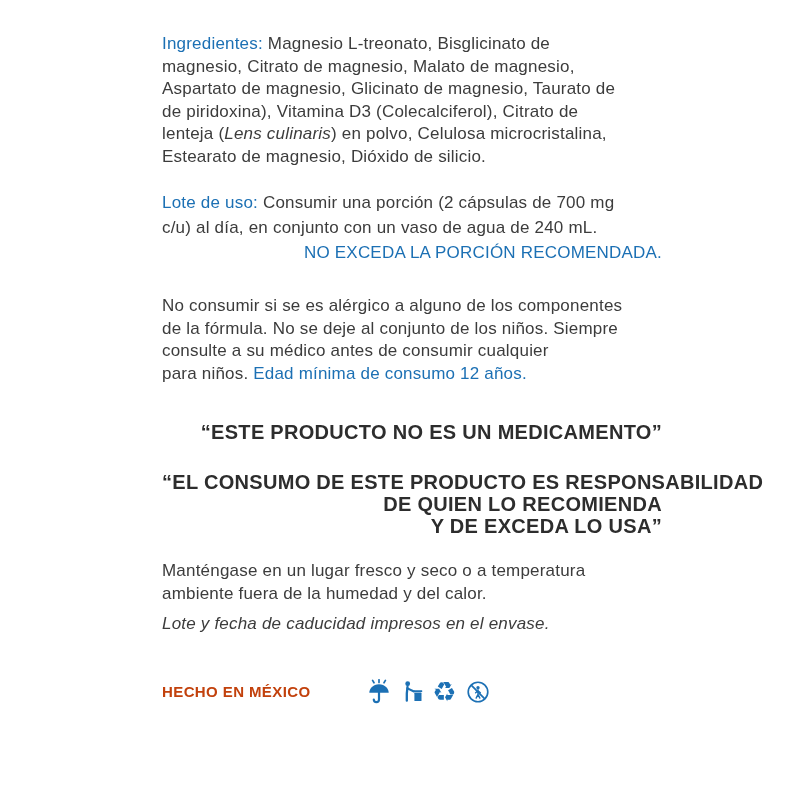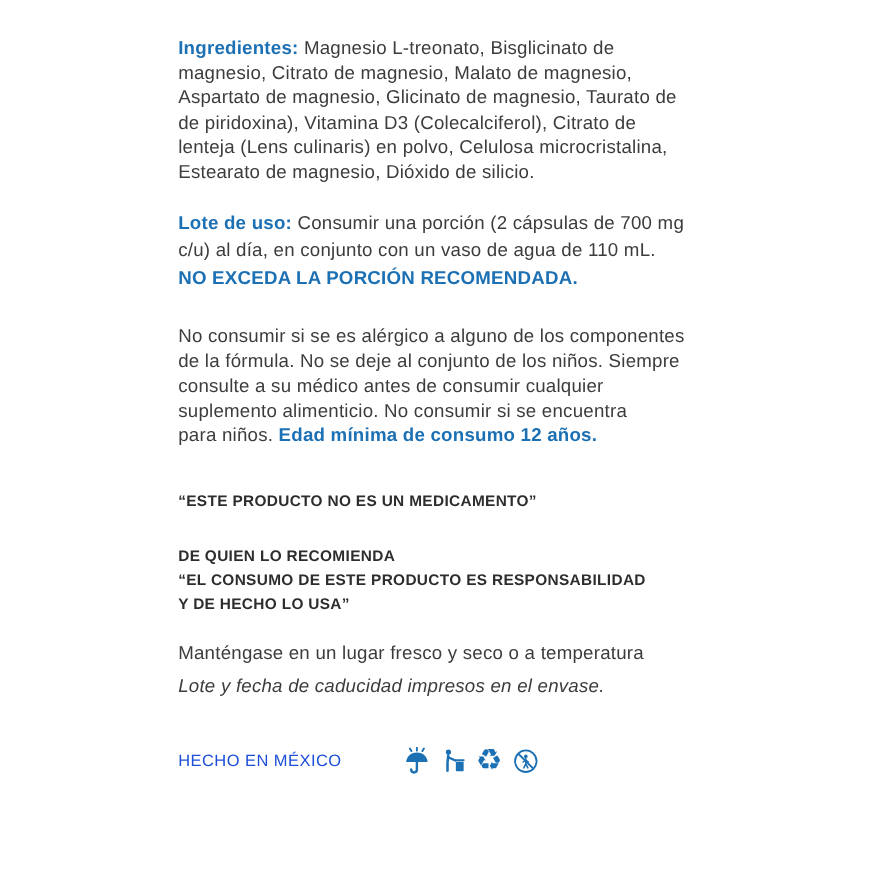--- a/index.html
+++ b/index.html
@@ -24,51 +24,51 @@
   }
   .para {
     margin: 0;
     font-size: 17px;
     line-height: 22.5px;
     letter-spacing: 0.2px;
     font-weight: 500;
   }
   .line { display: block; white-space: nowrap; }
   .blue { color: #1C70B4; }
-  .bold { font-weight: bold; }
-  .italic { }
+  .bold { font-weight: normal; text-align: right; }
+  .italic { font-style: italic; }
 
   .para-ingredients { margin-bottom: 22px; }
   .para-usage { line-height: 25px; margin-bottom: 30px; }
   .para-precautions { margin-bottom: 36px; }
 
   .quote {
     margin: 0;
-    text-align: left;
-    font-size: 14px;
+    text-align: right;
+    font-size: 20px;
     font-weight: bold;
     color: #2D2D2D;
     line-height: 22px;
     letter-spacing: 0.3px;
   }
   .quote-1 { margin-bottom: 28px; }
   .quote-2 { margin-bottom: 23px; }
 
   .para-storage { margin-bottom: 8px; }
   .para-lot { margin-bottom: 42px; font-style: italic; }
 
   .footer {
     display: flex;
     align-items: center;
     height: 28px;
   }
   .made-in {
     font-size: 15px;
-    font-weight: normal;
-    color: #1d4ed8;
+    font-weight: bold;
+    color: #c2410c;
     letter-spacing: 0.4px;
     white-space: nowrap;
   }
   .icon-row {
     display: flex;
     align-items: center;
     margin-left: 56px;
     gap: 9px;
   }
   .icon {
@@ -95,42 +95,42 @@
       <span class="line"><span class="blue bold">Ingredientes:</span> <span>Magnesio L-treonato, Bisglicinato de</span></span>
       <span class="line">magnesio, Citrato de magnesio, Malato de magnesio,</span>
       <span class="line">Aspartato de magnesio, Glicinato de magnesio, Taurato de</span>
       <span class="line">de piridoxina), Vitamina D3 (Colecalciferol), Citrato de</span>
       <span class="line"><span>lenteja (</span><span class="italic">Lens culinaris</span><span>) en polvo, Celulosa microcristalina,</span></span>
       <span class="line">Estearato de magnesio, Dióxido de silicio.</span>
     </p>
 
     <p class="para para-usage">
       <span class="line"><span class="blue bold">Lote de uso:</span> <span>Consumir una porción (2 cápsulas de 700 mg</span></span>
-      <span class="line">c/u) al día, en conjunto con un vaso de agua de 110 mL.</span>
+      <span class="line">c/u) al día, en conjunto con un vaso de agua de 240 mL.</span>
       <span class="line blue bold">NO EXCEDA LA PORCIÓN RECOMENDADA.</span>
     </p>
 
     <p class="para para-precautions">
       <span class="line">No consumir si se es alérgico a alguno de los componentes</span>
       <span class="line">de la fórmula. No se deje al conjunto de los niños. Siempre</span>
       <span class="line">consulte a su médico antes de consumir cualquier</span>
-      <span class="line">suplemento alimenticio. No consumir si se encuentra</span>
       <span class="line"><span>para niños.</span> <span class="blue bold">Edad mínima de consumo 12 años.</span></span>
     </p>
 
     <p class="quote quote-1">“ESTE PRODUCTO NO ES UN MEDICAMENTO”</p>
 
     <p class="quote quote-2">
+      <span class="line">“EL CONSUMO DE ESTE PRODUCTO ES RESPONSABILIDAD</span>
       <span class="line">DE QUIEN LO RECOMIENDA</span>
-      <span class="line">“EL CONSUMO DE ESTE PRODUCTO ES RESPONSABILIDAD</span>
-      <span class="line">Y DE HECHO LO USA”</span>
+      <span class="line">Y DE EXCEDA LO USA”</span>
     </p>
 
     <p class="para para-storage">
       <span class="line">Manténgase en un lugar fresco y seco o a temperatura</span>
+      <span class="line">ambiente fuera de la humedad y del calor.</span>
     </p>
 
     <p class="para para-lot">Lote y fecha de caducidad impresos en el envase.</p>
 
     <div class="footer">
       <span class="made-in">HECHO EN MÉXICO</span>
       <span class="icon-row">
 
         <span class="icon">
           <svg width="24" height="26" viewBox="0 0 24 26">

